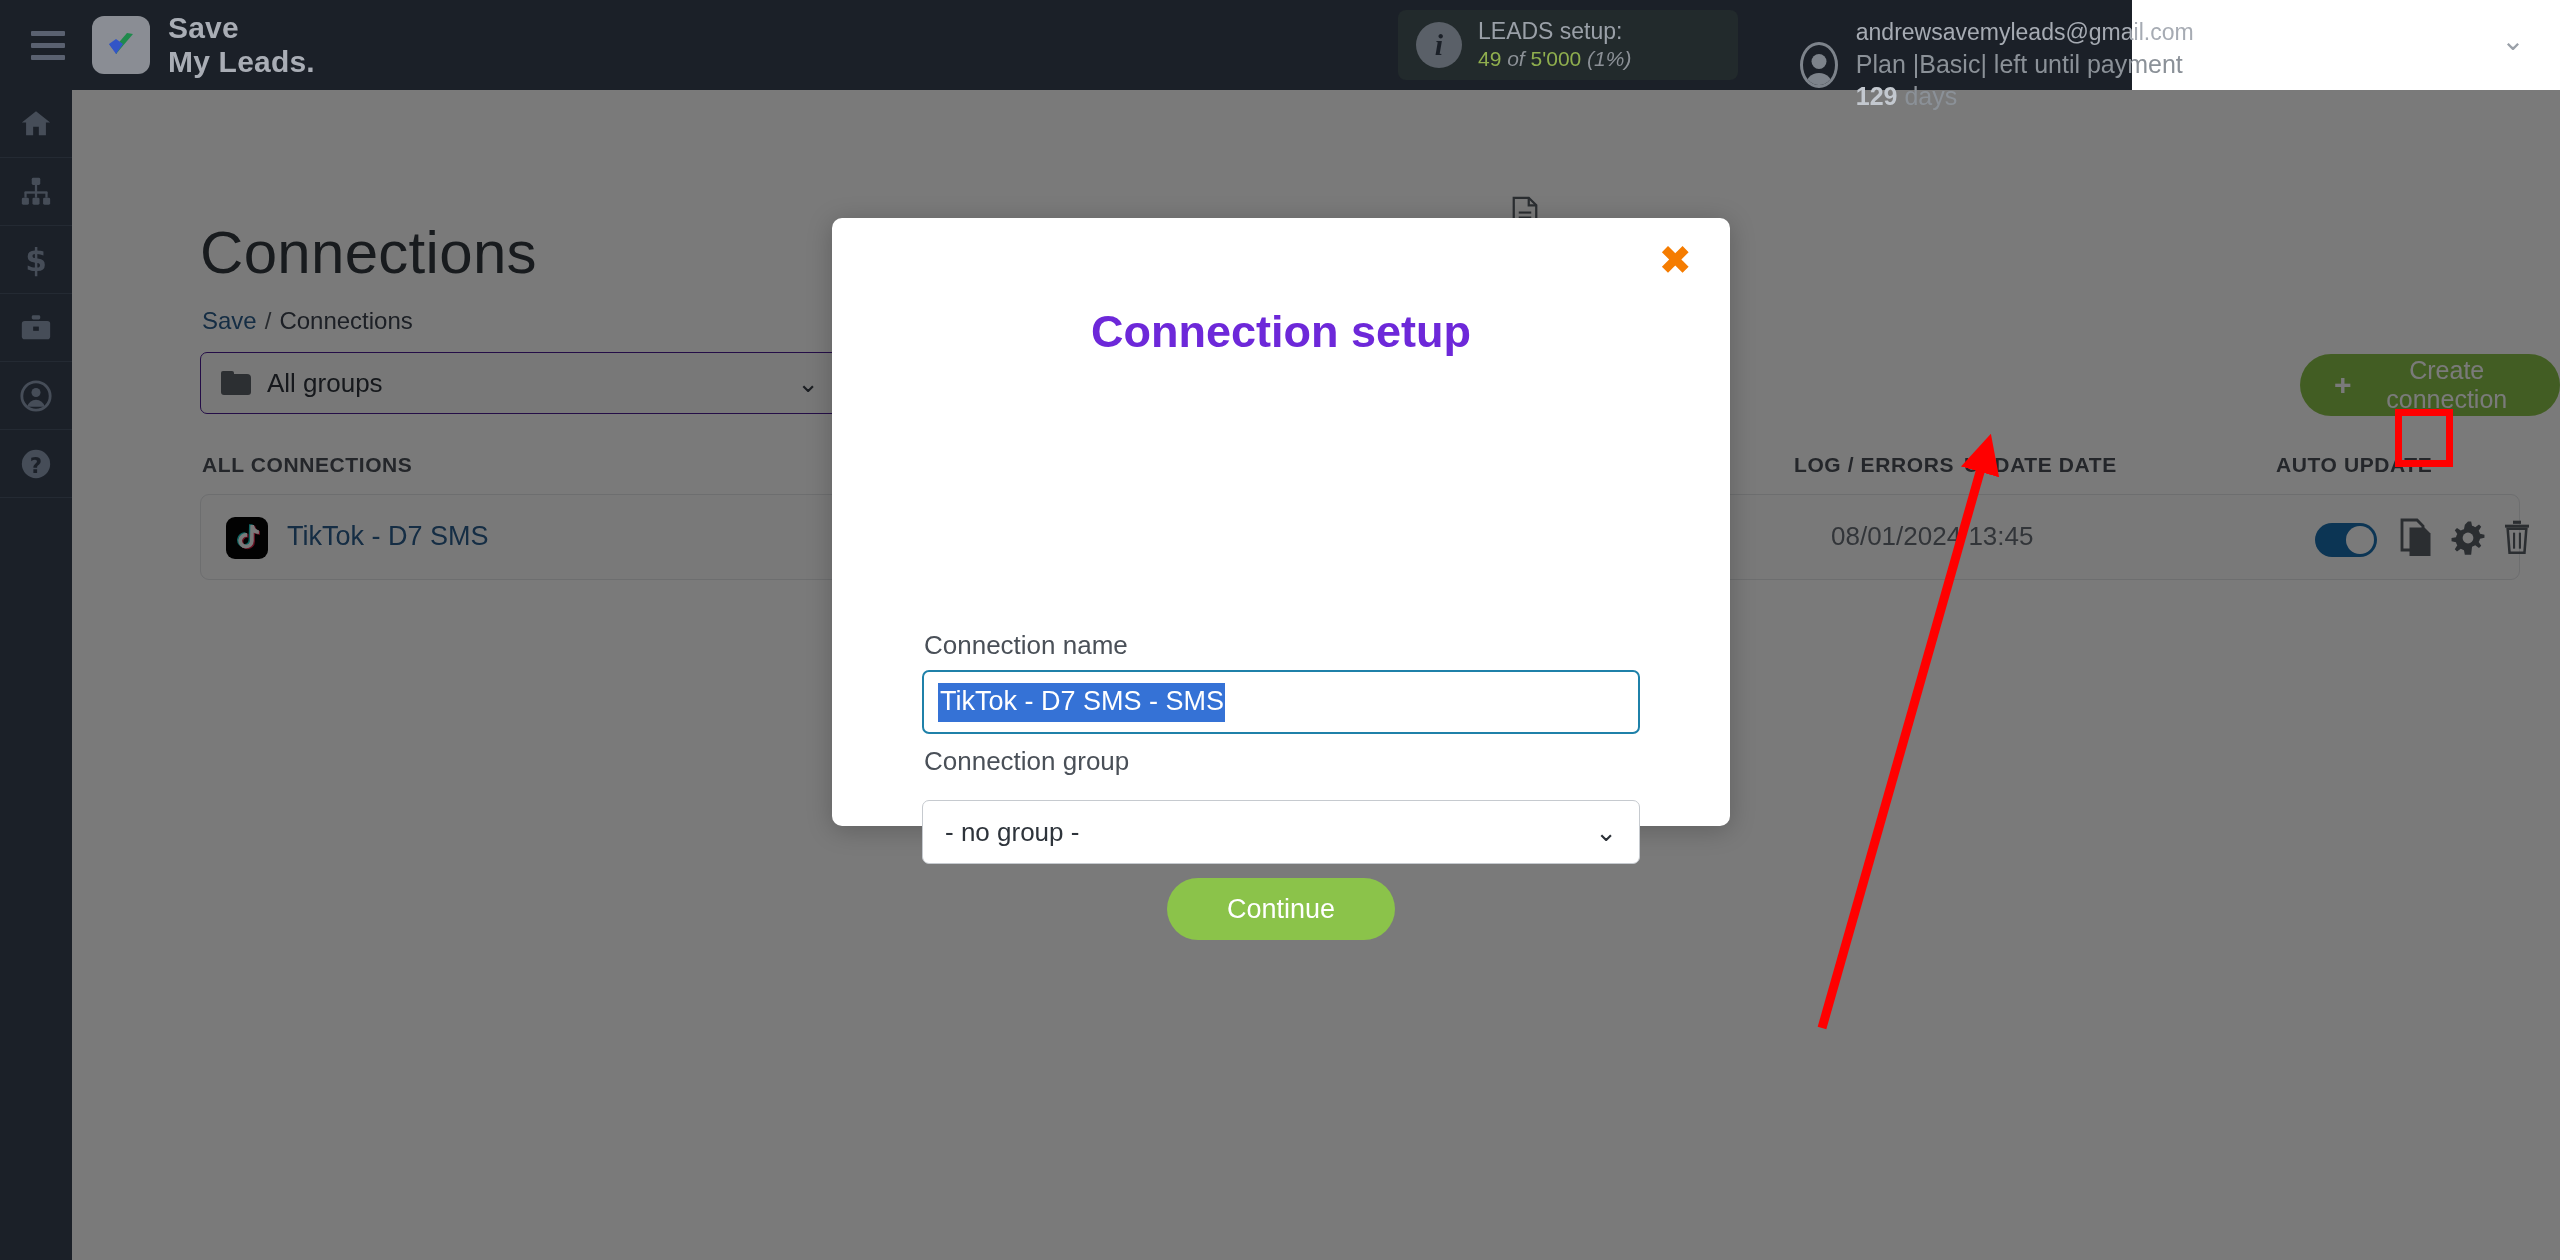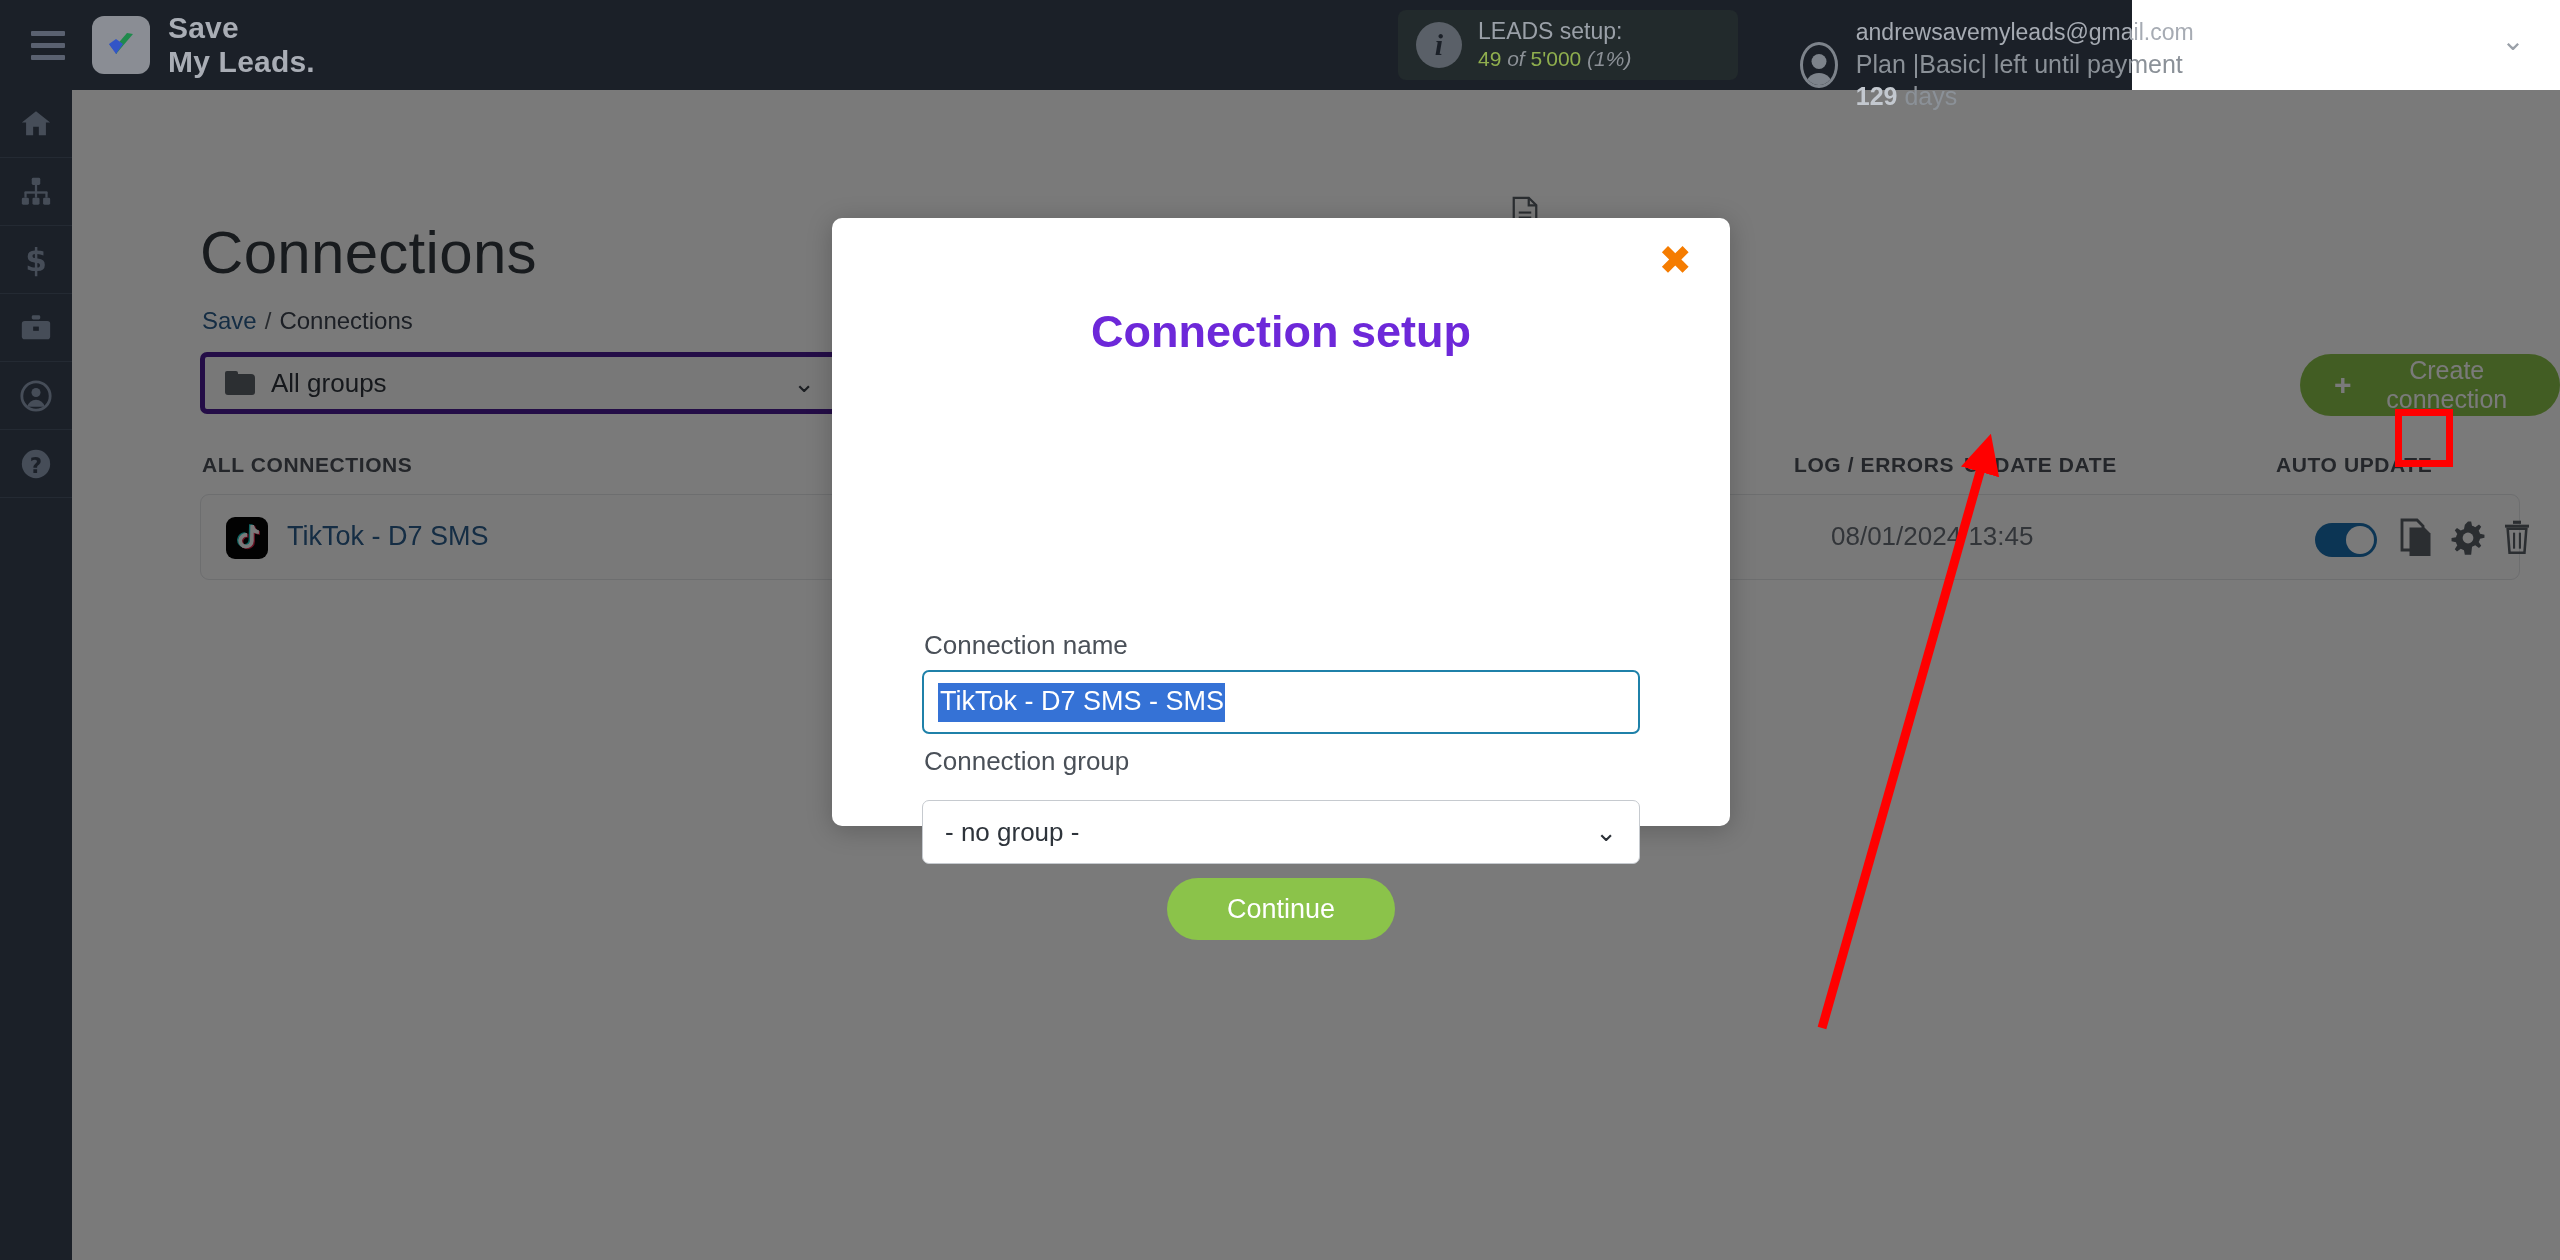--- a/index.html
+++ b/index.html
@@ -93,21 +93,21 @@
   .page-title {
     position: absolute; left: 128px; top: 128px; font-size: 60px; color: #343a40; font-weight: 400;
     letter-spacing: .3px;
   }
   .crumbs { position: absolute; left: 130px; top: 217px; font-size: 24px; color: #3d4450; }
   .crumbs a { color: #2c5f8e; text-decoration: none; }
   .crumbs .sep { color: #555b63; margin: 0 8px; }
 
   .groups-select {
     position: absolute; left: 128px; top: 262px; width: 640px; height: 62px;
-    border: 5px solid #4c1d95; border-radius: 7px; background: #fbfbfb;
+    border: 1px solid #4c1d95; border-radius: 7px; background: #fbfbfb;
     display: flex; align-items: center; padding: 0 20px; cursor: pointer;
   }
   .folder-ico { width: 30px; height: 24px; position: relative; margin-right: 16px; }
   .folder-ico::before {
     content:""; position:absolute; left:0; top:3px; width:30px; height:21px;
     background:#5d6269; border-radius:2px 4px 3px 3px;
   }
   .folder-ico::after {
     content:""; position:absolute; left:0; top:0px; width:13px; height:6px;
     background:#5d6269; border-radius:2px 2px 0 0;

